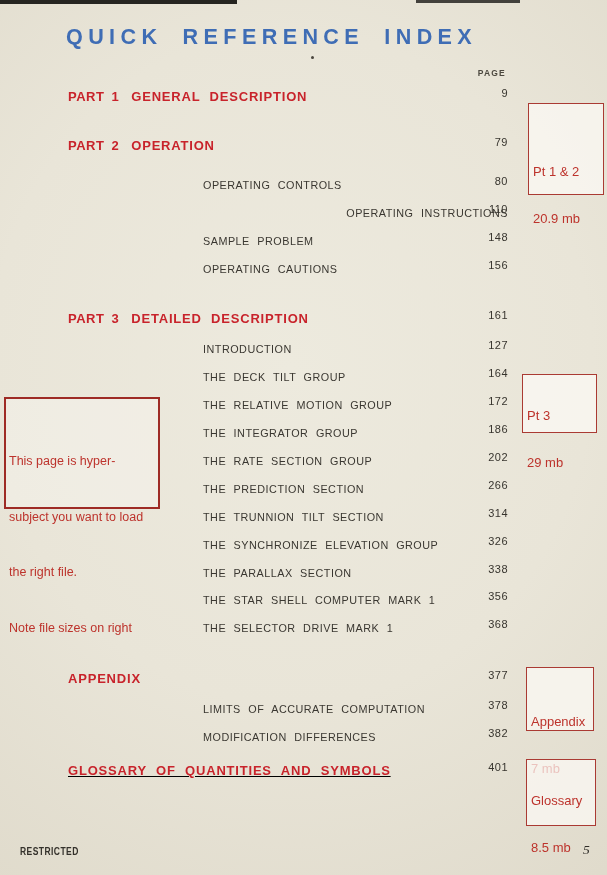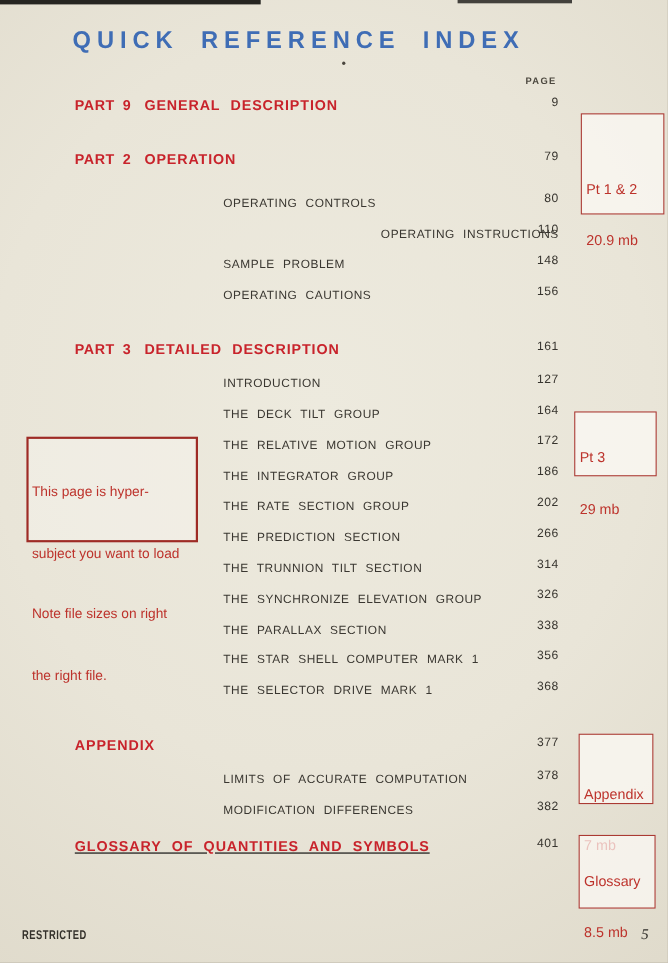--- a/index.html
+++ b/index.html
@@ -53,24 +53,24 @@
   .ann-box{
     position:absolute;
     background:rgba(252,250,245,.72);
     color:#bd332c;
     font-size:13px;line-height:15.5px;
     box-sizing:border-box;
     white-space:pre;
   }
   .ann-line{display:block;}
   .note-box{
-    left:24px;top:397px;width:156px;height:96px;
+    left:4px;top:397px;width:156px;height:112px;
     border:2px solid #9e2b25;
     font-size:12.5px;line-height:18.5px;
-    padding:2px 3px;
+    padding:16px 3px;
     background:rgba(252,250,245,.35);
   }
   .pt12-box{left:528px;top:103px;width:76px;height:92px;border:1.5px solid #aa3a33;padding:29px 0 0 4px;}
   .pt3-box{left:522px;top:374px;width:75px;height:59px;border:1.5px solid #aa3a33;padding:2px 0 0 4px;}
   .appendix-box{left:526px;top:667px;width:68px;height:64px;border:1.5px solid #aa3a33;padding:15px 0 0 4px;}
   .glossary-box{left:526px;top:759px;width:70px;height:67px;border:1.5px solid #aa3a33;padding:2px 0 0 4px;}
 
   .footer-restricted{
     position:absolute;left:20px;top:845px;
     font-size:11.5px;font-weight:bold;color:#34312b;letter-spacing:.6px;
@@ -88,21 +88,21 @@
 
   <div class="scan-bar bar1"></div>
   <div class="scan-bar bar2"></div>
   <div class="speck" style="left:311px;top:56px;"></div>
 
   <h1 class="title">QUICK REFERENCE INDEX</h1>
 
   <div class="page-col-label">PAGE</div>
 
   <div class="toc">
-      <div class="toc-row part" style="top: 87px;"><span class="part-label">PART 9</span><span class="entry-title">GENERAL DESCRIPTION</span><span class="entry-page">9</span></div>
+      <div class="toc-row part" style="top: 87px;"><span class="part-label">PART 1</span><span class="entry-title">GENERAL DESCRIPTION</span><span class="entry-page">9</span></div>
       <div class="toc-row part" style="top: 136px;"><span class="part-label">PART 2</span><span class="entry-title">OPERATION</span><span class="entry-page">79</span></div>
       <div class="toc-row sub" style="top: 175px;"><span class="entry-title">OPERATING CONTROLS</span><span class="entry-page">80</span></div>
       <div class="toc-row sub" style="top: 203px; text-align: right;"><span class="entry-title">OPERATING INSTRUCTIONS</span><span class="entry-page">110</span></div>
       <div class="toc-row sub" style="top: 231px;"><span class="entry-title">SAMPLE PROBLEM</span><span class="entry-page">148</span></div>
       <div class="toc-row sub" style="top: 259px;"><span class="entry-title">OPERATING CAUTIONS</span><span class="entry-page">156</span></div>
       <div class="toc-row part" style="top: 309px;"><span class="part-label">PART 3</span><span class="entry-title">DETAILED DESCRIPTION</span><span class="entry-page">161</span></div>
       <div class="toc-row sub" style="top: 339px;"><span class="entry-title">INTRODUCTION</span><span class="entry-page">127</span></div>
       <div class="toc-row sub" style="top: 367px;"><span class="entry-title">THE DECK TILT GROUP</span><span class="entry-page">164</span></div>
       <div class="toc-row sub" style="top: 395px;"><span class="entry-title">THE RELATIVE MOTION GROUP</span><span class="entry-page">172</span></div>
       <div class="toc-row sub" style="top: 423px;"><span class="entry-title">THE INTEGRATOR GROUP</span><span class="entry-page">186</span></div>
@@ -115,22 +115,22 @@
       <div class="toc-row sub" style="top: 618px;"><span class="entry-title">THE SELECTOR DRIVE MARK 1</span><span class="entry-page">368</span></div>
       <div class="toc-row major" style="top: 669px;"><span class="entry-title">APPENDIX</span><span class="entry-page">377</span></div>
       <div class="toc-row sub" style="top: 699px;"><span class="entry-title">LIMITS OF ACCURATE COMPUTATION</span><span class="entry-page">378</span></div>
       <div class="toc-row sub" style="top: 727px;"><span class="entry-title">MODIFICATION DIFFERENCES</span><span class="entry-page">382</span></div>
       <div class="toc-row major" style="top: 761px; text-decoration: underline;"><span class="entry-title">GLOSSARY OF QUANTITIES AND SYMBOLS</span><span class="entry-page">401</span></div>
     </div>
 
   <div class="ann-box note-box">
     <span class="ann-line">This page is hyper-</span>
     <span class="ann-line">subject you want to load</span>
+    <span class="ann-line">the right file.</span>
     <span class="ann-line">Note file sizes on right</span>
-    <span class="ann-line">the right file.</span>
   </div>
 
   <div class="ann-box pt12-box">
     <span class="ann-line">Pt 1 &amp; 2</span>
     <span class="ann-line">20.9 mb</span>
   </div>
 
   <div class="ann-box pt3-box">
     <span class="ann-line">Pt 3</span>
     <span class="ann-line">29 mb</span>

